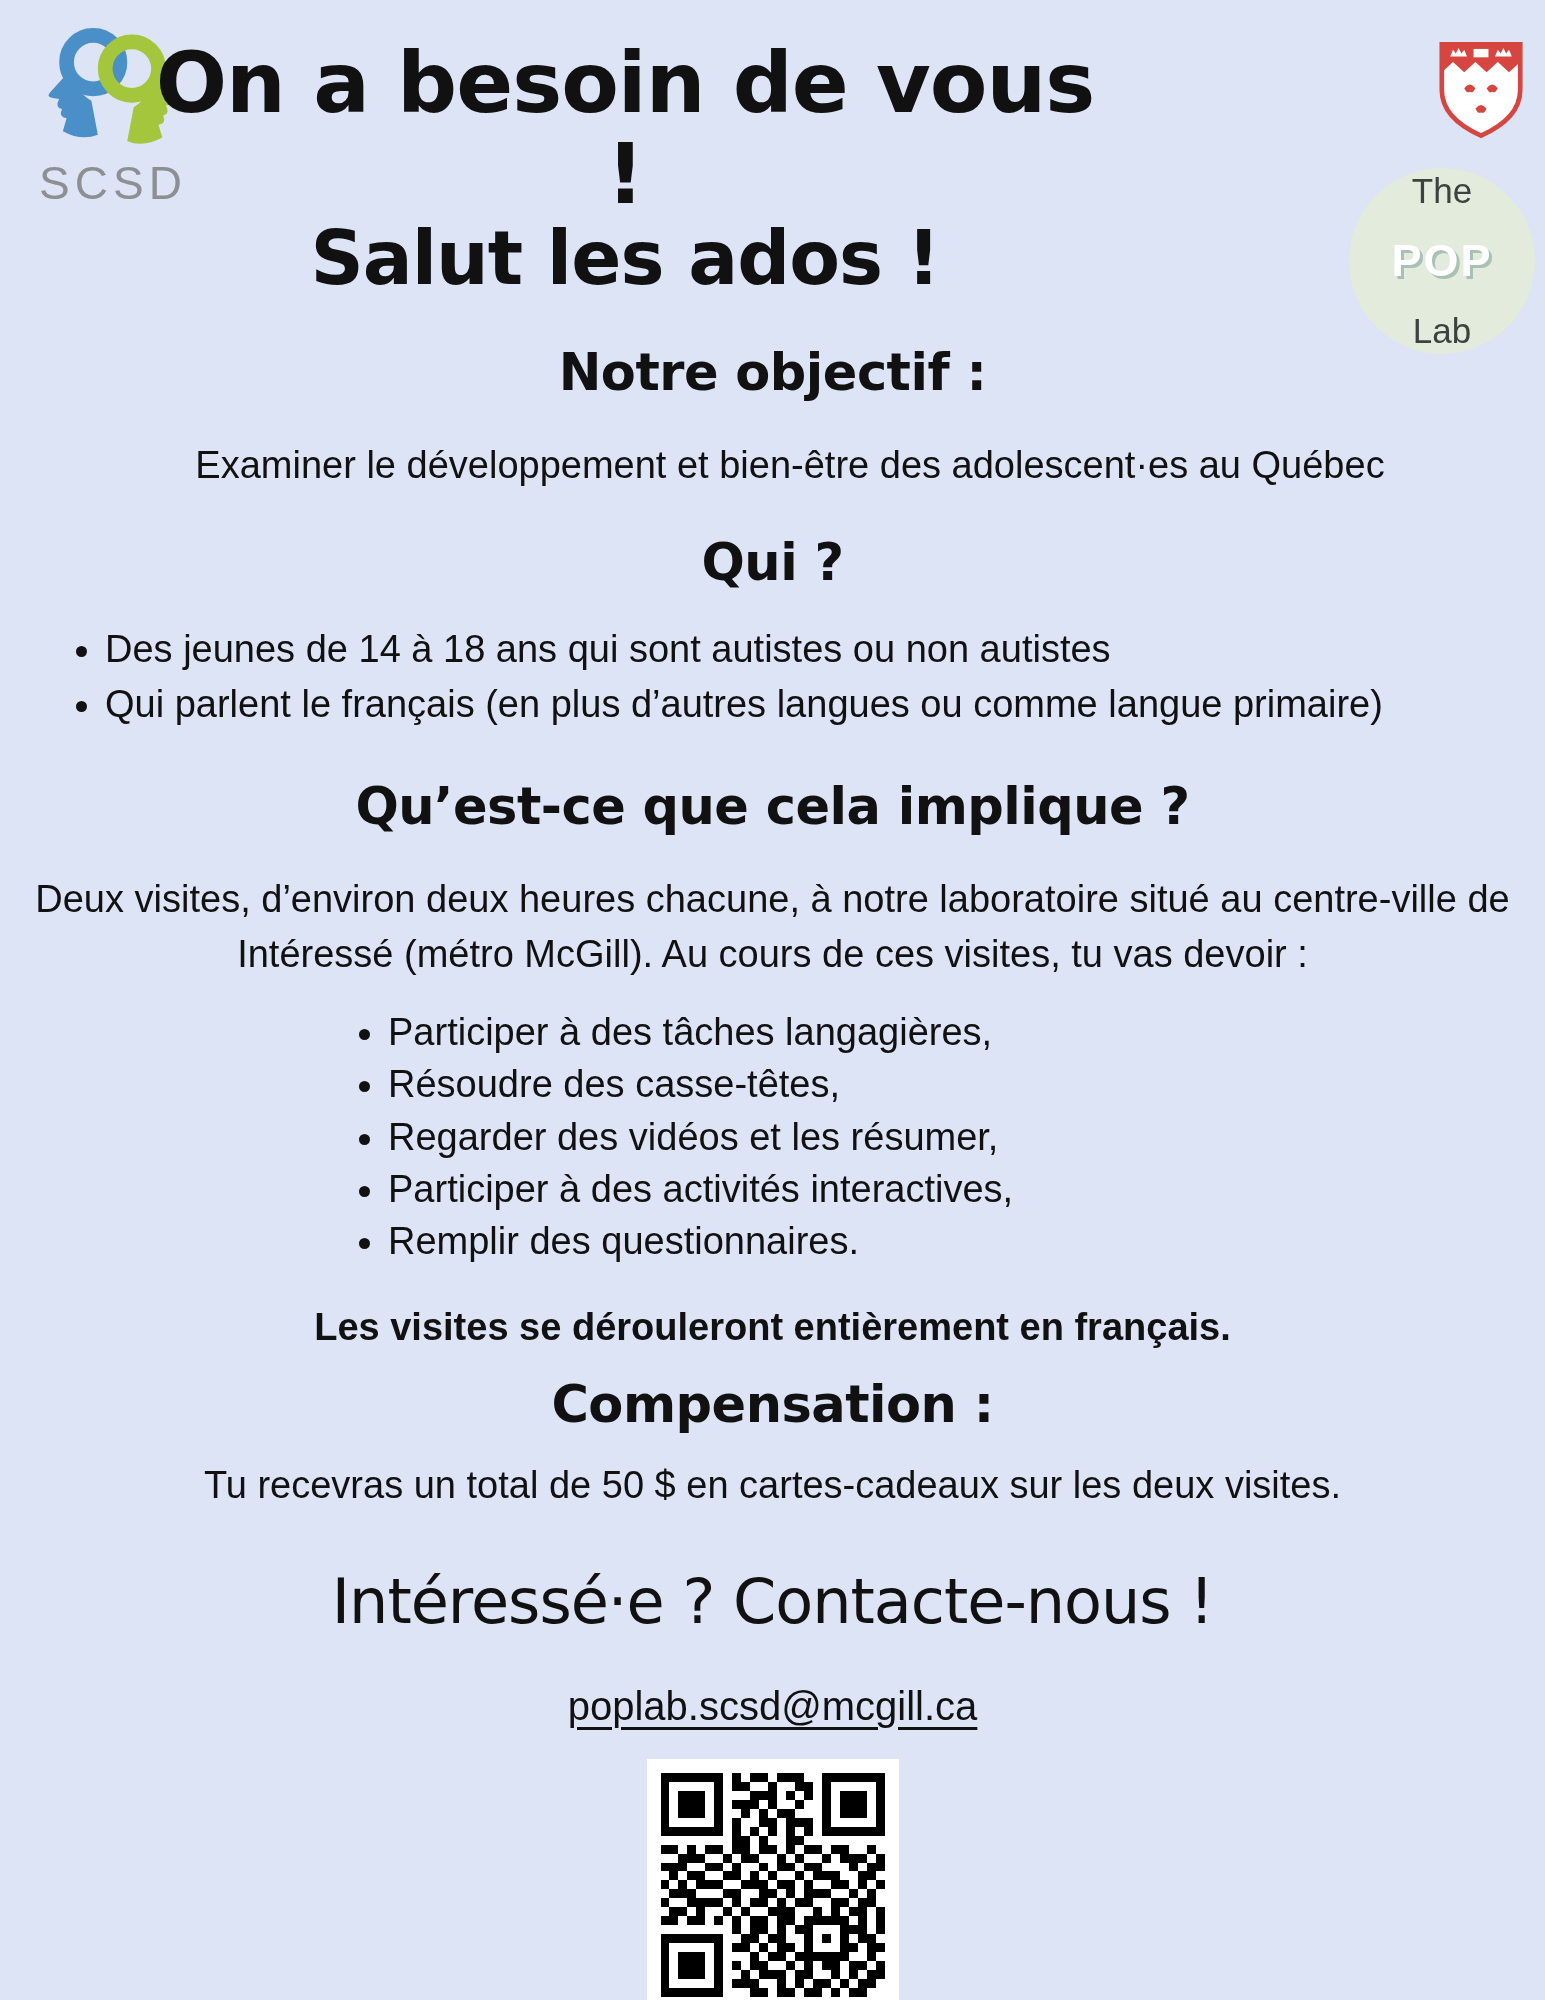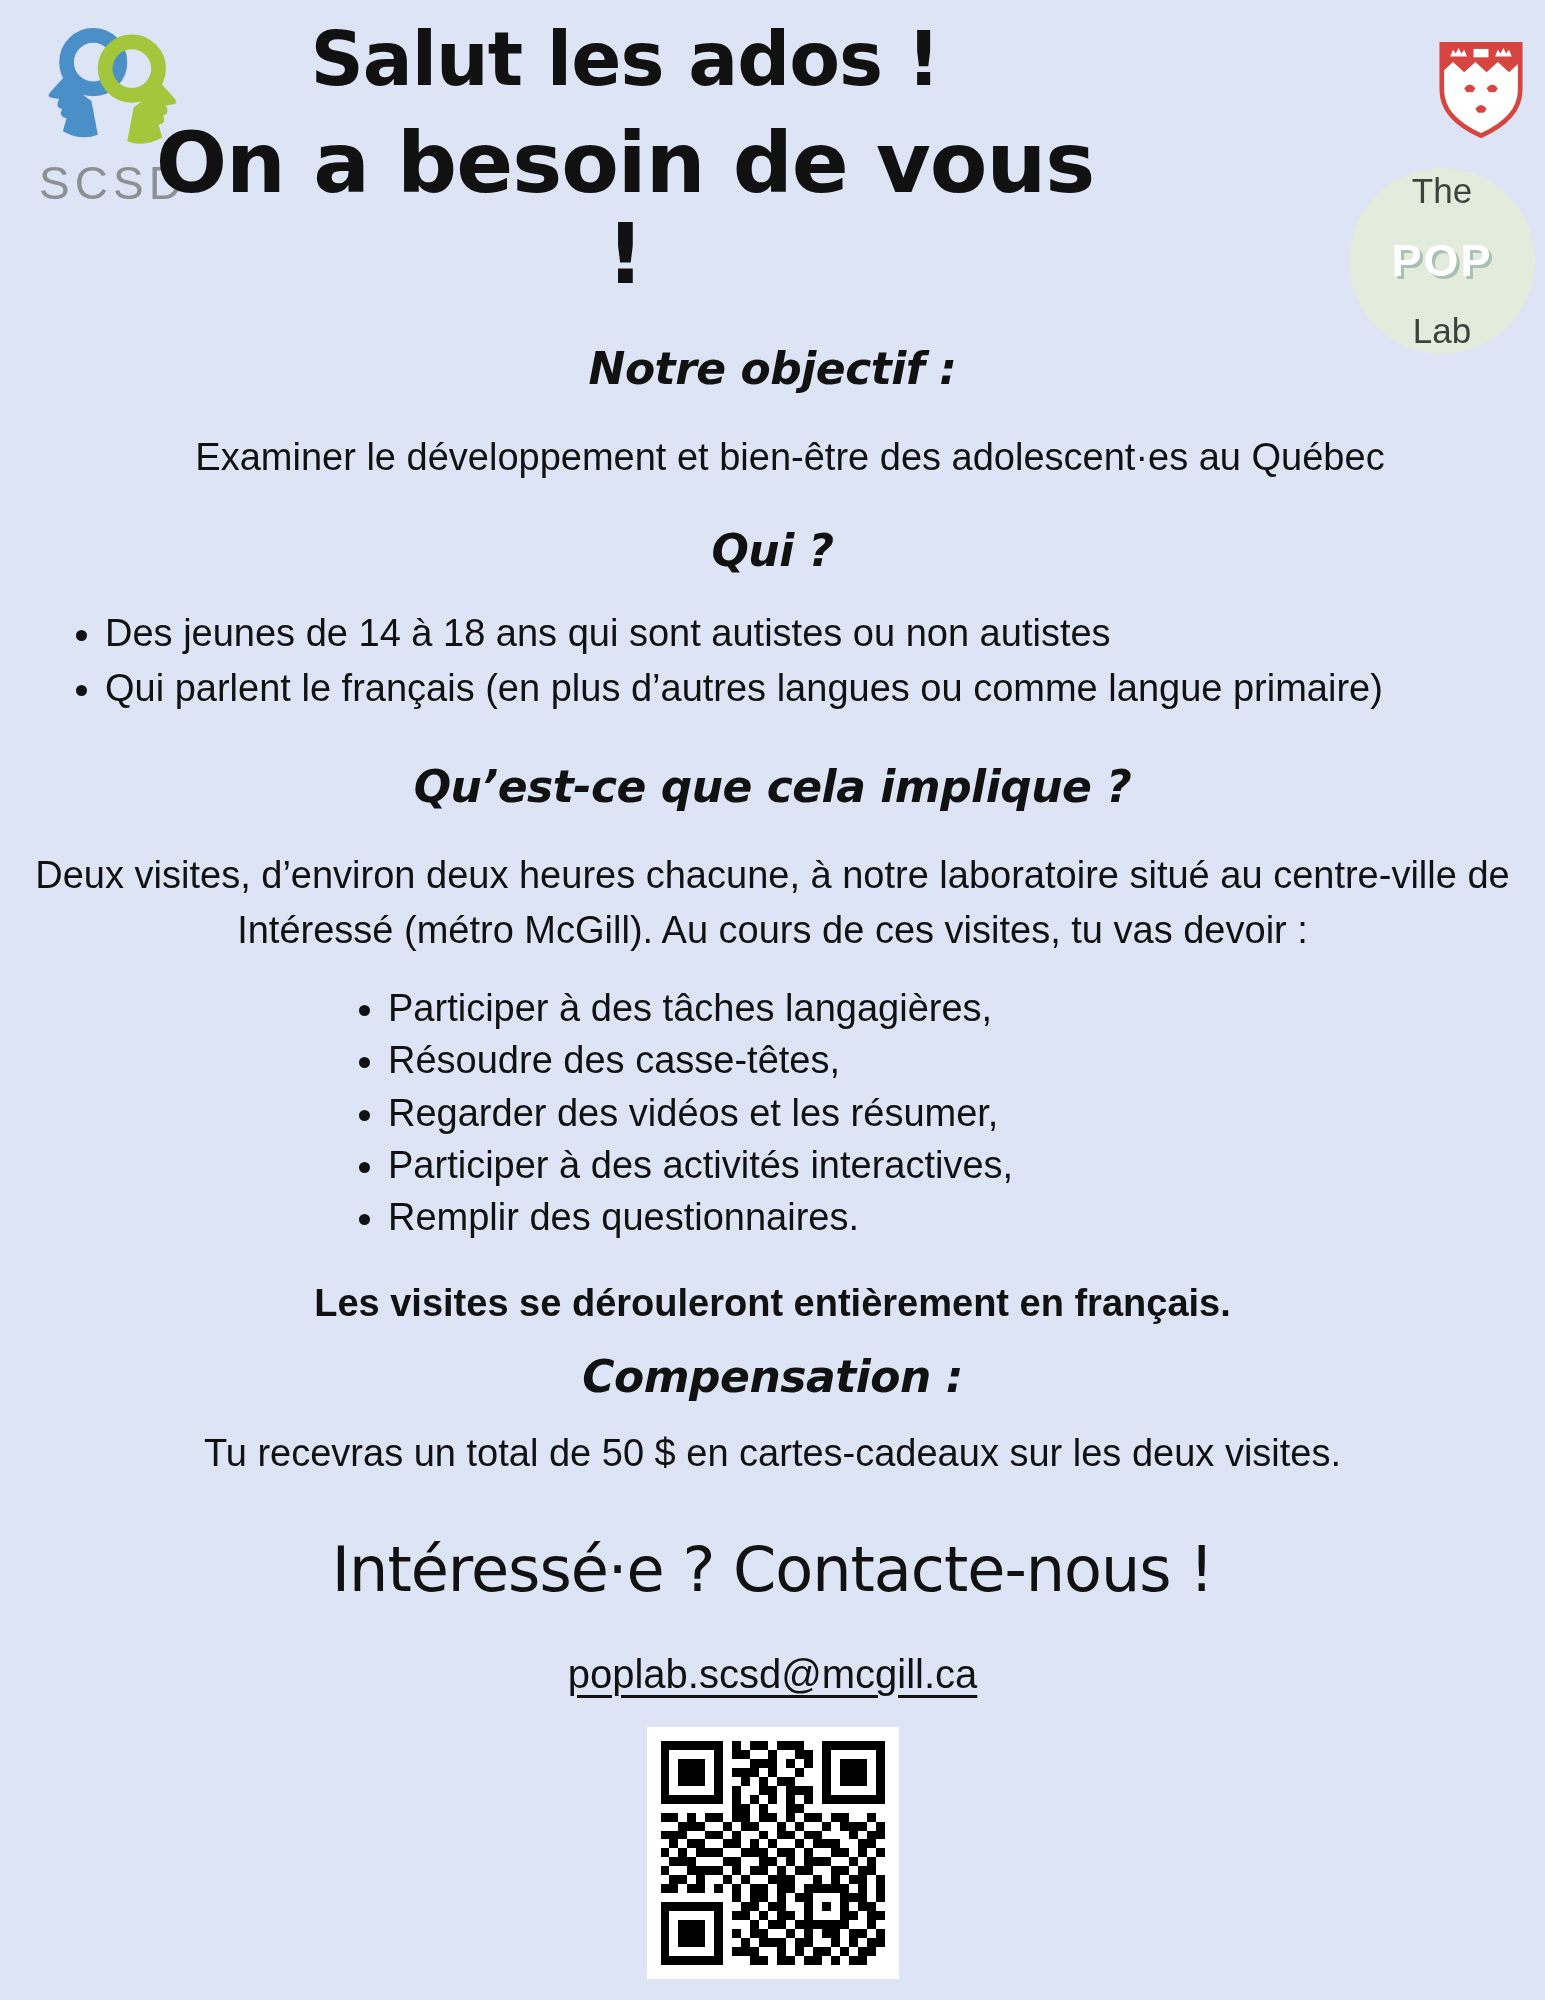--- a/index.html
+++ b/index.html
@@ -13,21 +13,21 @@
   .mcgill-name{font-family:"Liberation Serif",serif;font-weight:700;font-size:66px;line-height:1.0;color:#d6453f;}
   .mcgill-sub{font-family:"Liberation Serif",serif;font-size:21px;letter-spacing:9px;color:#d6453f;margin-top:4px;text-indent:4px;}
   .poplab{position:absolute;top:168px;right:10px;width:186px;height:186px;border-radius:50%;background:#e2ebdc;display:flex;flex-direction:column;align-items:center;justify-content:center;line-height:1.05;gap:28px;}
   .pop-the,.pop-lab{font-size:35px;color:#3d423f;font-weight:400;}
   .pop-pop{font-size:45px;font-weight:800;color:#ffffff;letter-spacing:2px;text-shadow:3px 3px 0 #a9c0b5;}
   
   .content{position:relative;padding-top:20px;text-align:center;}
   .title{width:1000px;margin-left:125px;font-weight:800;letter-spacing:-1px;line-height:1.08;font-family:"DejaVu Sans",sans-serif;}
   .title-1{font-size:74px;}
   .title-2{font-size:84px;margin-top:18px;}
-  .h2{font-size:44px;font-weight:800;font-family:"DejaVu Sans",sans-serif;letter-spacing:-0.5px;font-style:italic;}
+  .h2{font-size:51px;font-weight:800;font-family:"DejaVu Sans",sans-serif;letter-spacing:-0.5px;}
   .body-text{font-size:38px;}
   .note{font-size:38px;font-weight:700;}
   .mt-obj{margin-top:44px;}
   .mt-body1{margin-top:42px;padding-left:35px;}
   .mt-qui{margin-top:46px;}
   ul{list-style:disc outside;text-align:left;}
   .ul-who{margin:30px 0 0 75px;padding-left:30px;font-size:38px;line-height:1.45;}
   .mt-implique{margin-top:44px;}
   .para{margin:36px auto 0;max-width:1500px;font-size:38px;line-height:1.45;}
   .ul-tasks{margin:24px 0 0 358px;padding-left:30px;font-size:38px;line-height:1.38;}
@@ -71,22 +71,22 @@
     </svg>
   </div>
 
   <div class="poplab">
     <div class="pop-the">The</div>
     <div class="pop-pop">POP</div>
     <div class="pop-lab">Lab</div>
   </div>
 
   <div class="content">
+    <div class="title title-2">On a besoin de vous !</div>
     <div class="title title-1">Salut les ados !</div>
-    <div class="title title-2">On a besoin de vous !</div>
 
     <div class="h2 mt-obj">Notre objectif :</div>
     <div class="body-text mt-body1">Examiner le développement et bien-être des adolescent·es au Québec</div>
 
     <div class="h2 mt-qui">Qui ?</div>
     <ul class="ul-who">
         <li>Des jeunes de 14 à 18 ans qui sont autistes ou non autistes</li>
         <li>Qui parlent le français (en plus d’autres langues ou comme langue primaire)</li>
       </ul>
 

